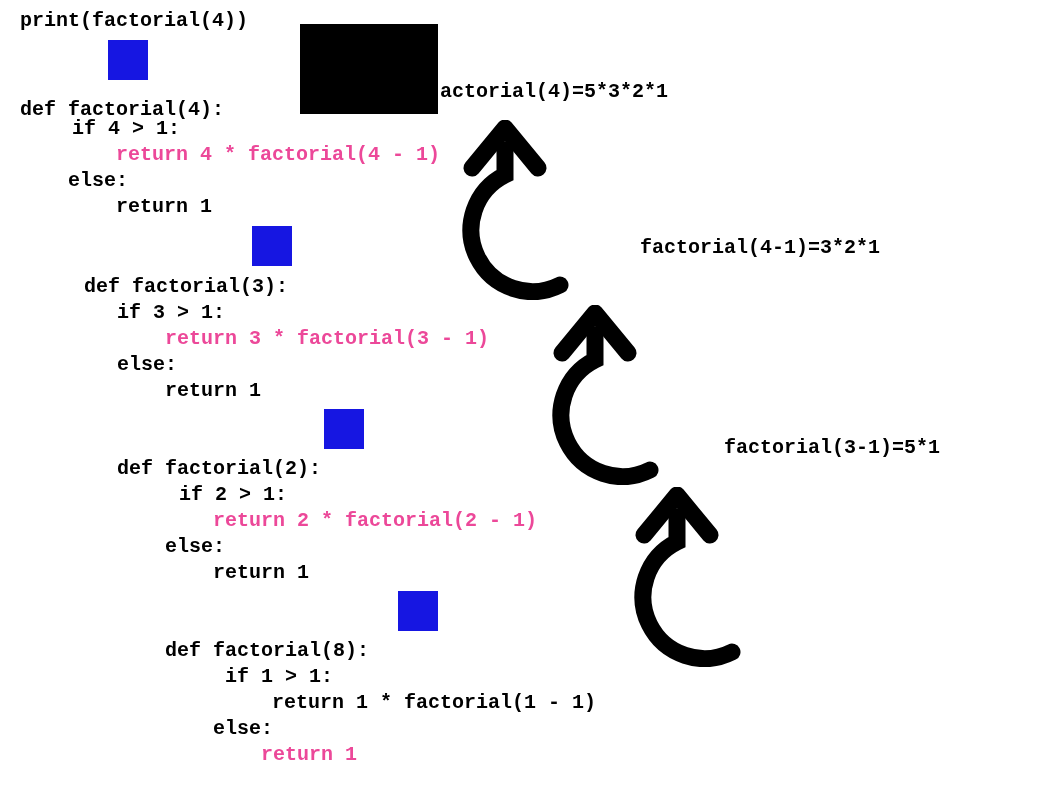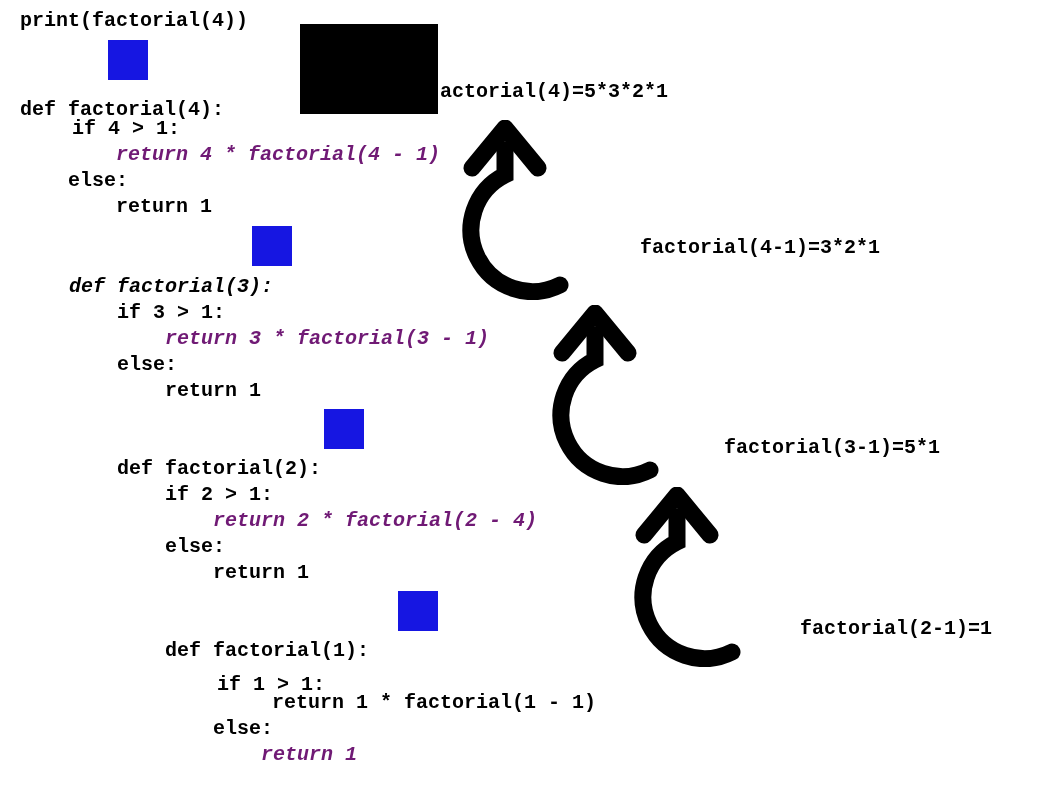--- a/index.html
+++ b/index.html
@@ -17,22 +17,21 @@
     position: relative;
     width: 1037px;
     height: 785px;
   }
   .code {
     position: absolute;
     white-space: pre;
     line-height: 26px;
   }
   .green {
-    color: #701a75;
-    font-style: italic;
+    color: #ec4899;
   }
   .blue-square {
     position: absolute;
     width: 40px;
     height: 40px;
     background: #1616e2;
   }
   .black-box {
     position: absolute;
     background: #000000;
@@ -60,42 +59,41 @@
   <div class="blue-square" style="left:398px; top:591px;"></div>
 
   <div class="black-box" style="left:300px; top:24px; width:138px; height:90px;"></div>
 
   <div class="code" style="left:20px; top:78px;margin-top:19px;">def factorial(4):</div>
   <div class="code" style="left:24px; top:116px;text-align:right;">    if 4 &gt; 1:</div>
   <div class="code green" style="left:20px; top:142px;">        return 4 * factorial(4 - 1)</div>
   <div class="code" style="left:20px; top:168px;">    else:</div>
   <div class="code" style="left:20px; top:194px;">        return 1</div>
 
-  <div class="code" style="left:69px; top:274px;font-style:italic;">def factorial(3):</div>
+  <div class="code" style="left:84px; top:274px;">def factorial(3):</div>
   <div class="code" style="left:69px; top:300px;">    if 3 &gt; 1:</div>
   <div class="code green" style="left:69px; top:326px;">        return 3 * factorial(3 - 1)</div>
   <div class="code" style="left:69px; top:352px;">    else:</div>
   <div class="code" style="left:69px; top:378px;">        return 1</div>
 
   <div class="code" style="left:117px; top:456px;">def factorial(2):</div>
-  <div class="code" style="left:117px; top:482px;">    if 2 &gt; 1:</div>
-  <div class="code green" style="left:117px; top:508px;">        return 2 * factorial(2 - 4)</div>
+  <div class="code" style="left:131px; top:482px;">    if 2 &gt; 1:</div>
+  <div class="code green" style="left:117px; top:508px;">        return 2 * factorial(2 - 1)</div>
   <div class="code" style="left:117px; top:534px;">    else:</div>
   <div class="code" style="left:117px; top:560px;">        return 1</div>
 
-  <div class="code" style="left:165px; top:638px;">def factorial(1):</div>
-  <div class="code" style="left:169px; top:664px;margin-top:8px;">    if 1 &gt; 1:</div>
+  <div class="code" style="left:165px; top:638px;">def factorial(8):</div>
+  <div class="code" style="left:177px; top:664px;">    if 1 &gt; 1:</div>
   <div class="code" style="left:176px; top:690px;">        return 1 * factorial(1 - 1)</div>
   <div class="code" style="left:165px; top:716px;">    else:</div>
   <div class="code green" style="left:165px; top:742px;">        return 1</div>
 
   <div class="annotation" style="left:440px; top:80px;">actorial(4)=5*3*2*1</div>
   <div class="annotation" style="left:640px; top:236px;">factorial(4-1)=3*2*1</div>
   <div class="annotation" style="left:724px; top:436px;">factorial(3-1)=5*1</div>
-  <div class="annotation" style="left:800px; top:617px;">factorial(2-1)=1</div>
 
   <svg class="return-arrow" style="left:460px; top:120px;" viewBox="0 0 130 180">
     <path d="M 100 165 A 55 55 0 1 1 45 55 L 45 30" fill="none" stroke="#000" stroke-width="17" stroke-linecap="round"></path>
     <path d="M 12 48 L 45 8 L 78 48" fill="none" stroke="#000" stroke-width="17" stroke-linecap="round" stroke-linejoin="round"></path>
   </svg>
 
   <svg class="return-arrow" style="left:550px; top:305px;" viewBox="0 0 130 180">
     <path d="M 100 165 A 55 55 0 1 1 45 55 L 45 30" fill="none" stroke="#000" stroke-width="17" stroke-linecap="round"></path>
     <path d="M 12 48 L 45 8 L 78 48" fill="none" stroke="#000" stroke-width="17" stroke-linecap="round" stroke-linejoin="round"></path>
   </svg>

